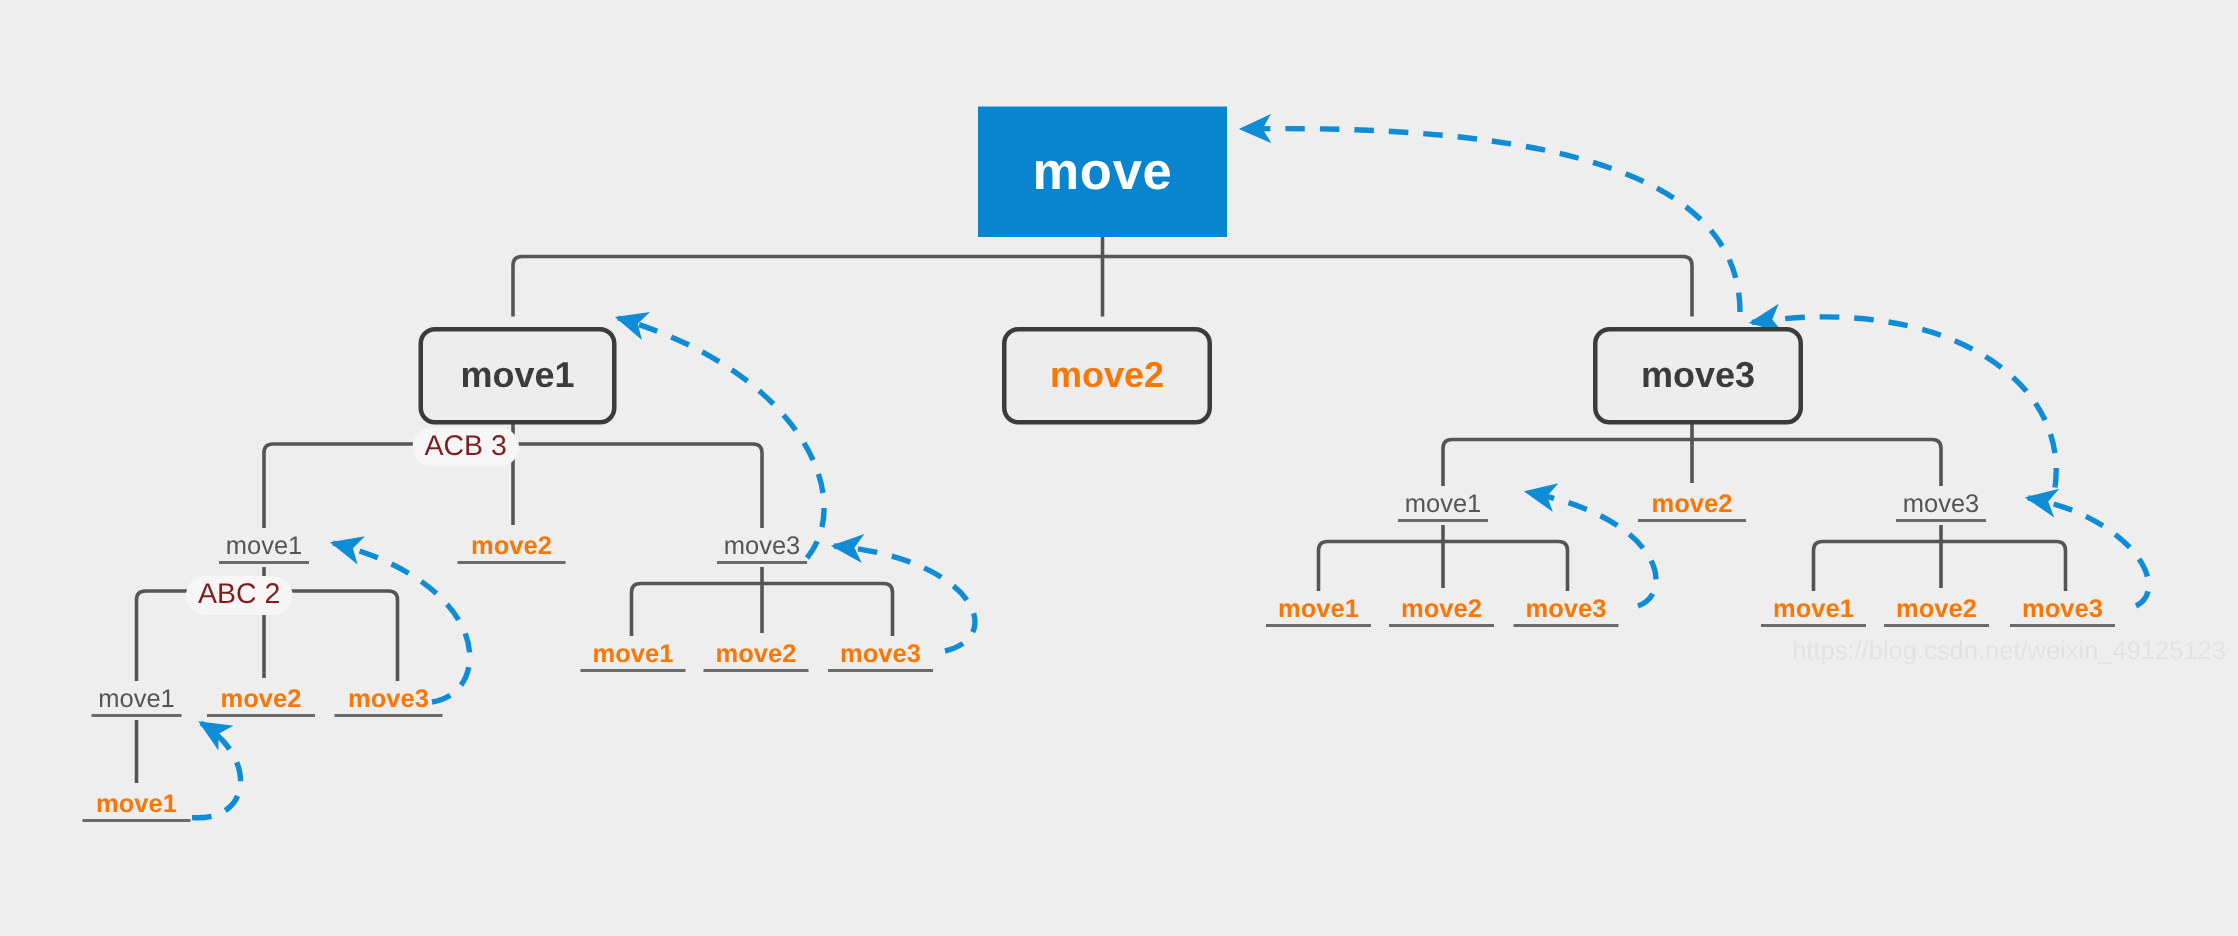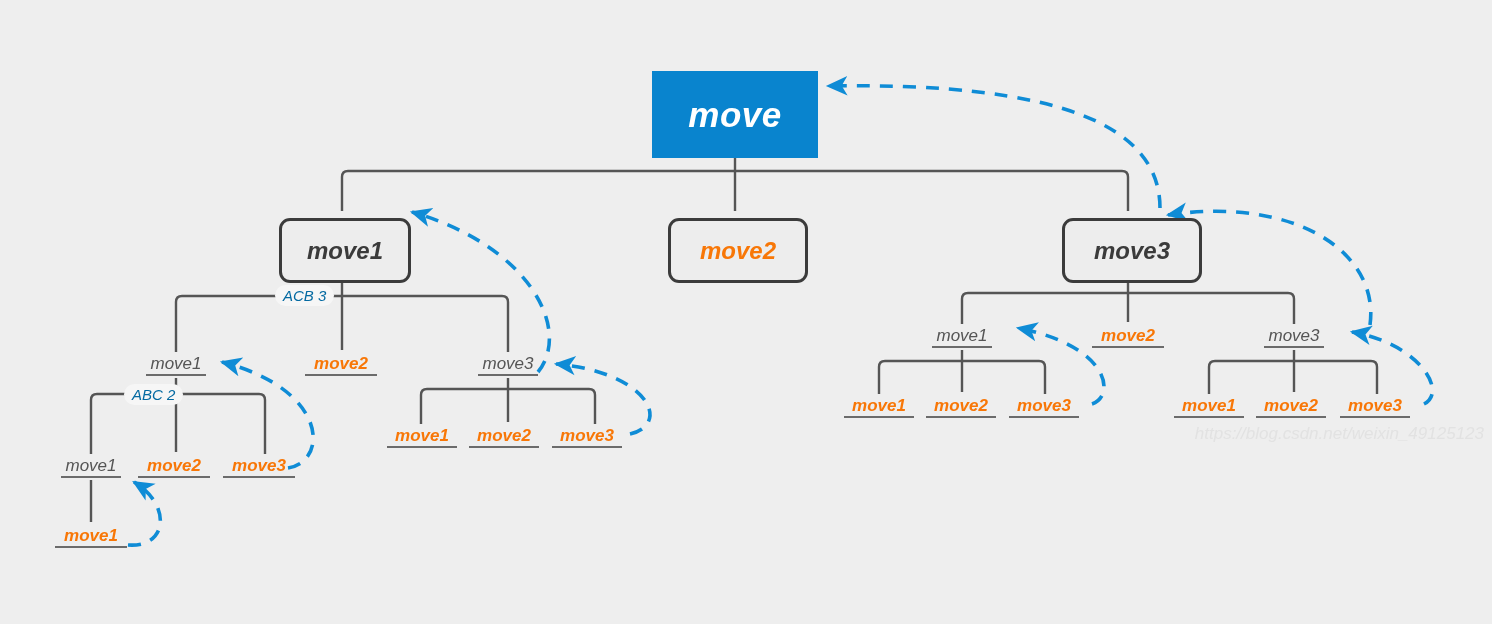--- a/index.html
+++ b/index.html
@@ -3,21 +3,21 @@
 <meta charset="utf-8">
 <style>
   html,body{margin:0;padding:0;}
   body{
     width:1492px;height:624px;
     background:#eeeeee;
     font-family:"Liberation Sans", sans-serif;
     overflow:hidden;
     position:relative;
   }
-  #stage{position:absolute;left:0;top:0;width:1492px;height:448px;font-style:italic;}
+  #stage{position:absolute;left:0;top:0;width:1492px;height:448px;}
   #wires{position:absolute;left:0;top:0;width:1492px;height:624px;}
 
   
   .root-box{
     position:absolute;
     background:#0984ce;
     color:#ffffff;
     display:flex;align-items:center;justify-content:center;
     font-size:35px;font-weight:bold;
     letter-spacing:.5px;
@@ -48,22 +48,22 @@
   .node .underline{
     position:absolute;left:0;right:0;bottom:0;height:0;
     border-bottom:2px solid #6b6b6b;
   }
 
   
   .badge{
     position:absolute;
     background:#f6f6f6;
     border-radius:13px;
-    color:#0369a1;
-    font-size:15px;
+    color:#7f1d1d;
+    font-size:19px;
     display:flex;align-items:center;justify-content:center;
     padding:2px 8px;
     white-space:nowrap;
   }
 
   
   .watermark{
     position:absolute;
     right:8px;bottom:4px;
     color:#e2e2e2;

